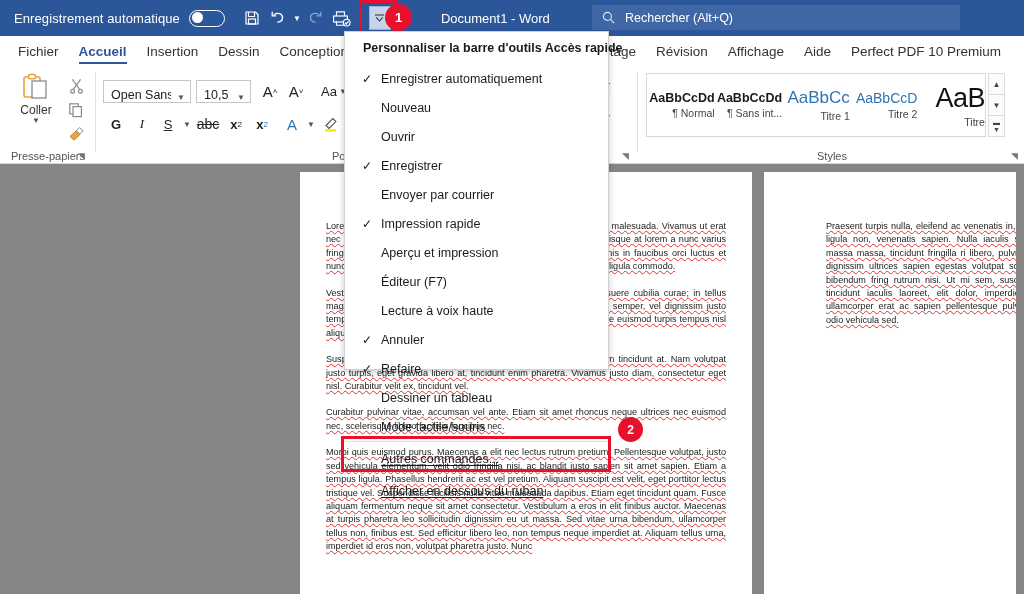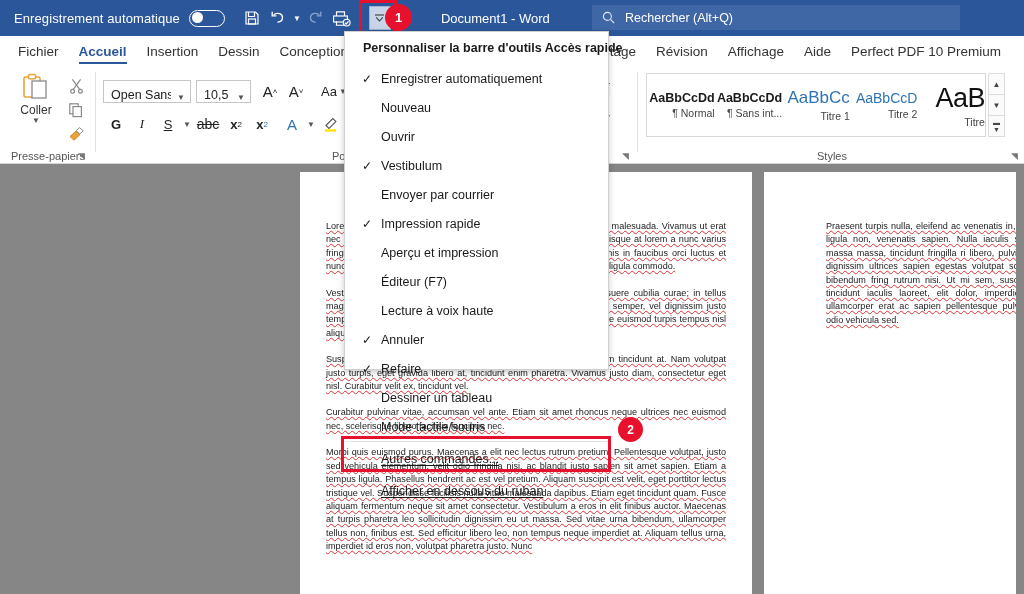--- a/index.html
+++ b/index.html
@@ -444,21 +444,21 @@
     <div class="menu-item">
       <span class="menu-check"></span>
       <span class="menu-label">Nouveau</span>
     </div>
     <div class="menu-item">
       <span class="menu-check"></span>
       <span class="menu-label">Ouvrir</span>
     </div>
     <div class="menu-item">
       <span class="menu-check">✓</span>
-      <span class="menu-label">Vestibulum</span>
+      <span class="menu-label">Enregistrer</span>
     </div>
     <div class="menu-item">
       <span class="menu-check"></span>
       <span class="menu-label">Envoyer par courrier</span>
     </div>
     <div class="menu-item">
       <span class="menu-check">✓</span>
       <span class="menu-label">Impression rapide</span>
     </div>
     <div class="menu-item">

